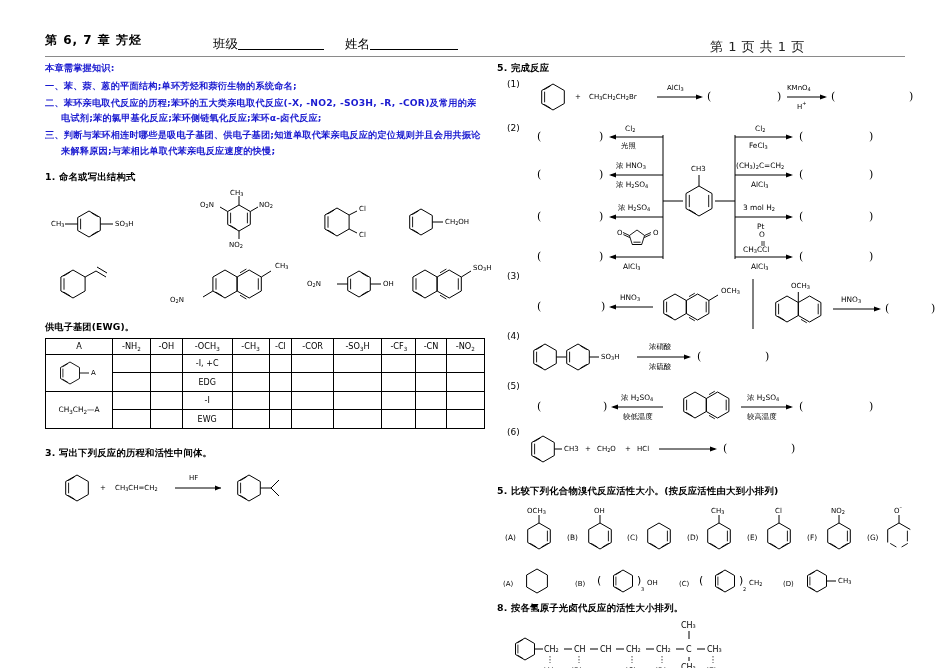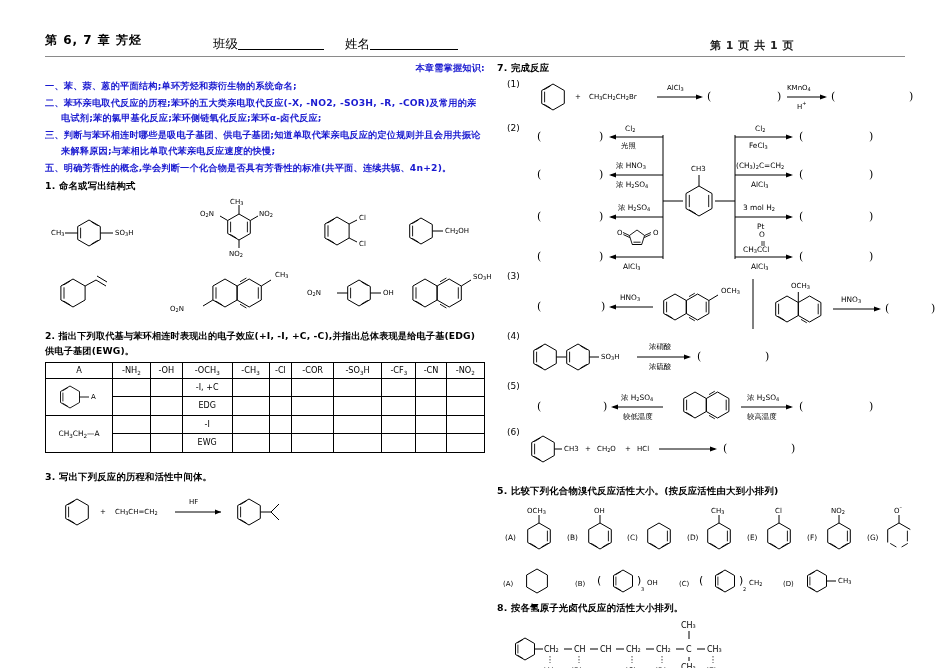--- a/index.html
+++ b/index.html
@@ -6,21 +6,21 @@
   body{width:945px;height:668px;font-family:"DejaVu Sans","Liberation Sans",sans-serif;color:#000;overflow:hidden;position:relative;}
   .page{position:absolute;left:0;top:0;width:945px;height:668px;}
 
   
   .hdr{position:absolute;left:45px;top:32px;width:860px;height:26px;}
   .hdr-title{position:absolute;left:0;top:0;font-size:12px;font-weight:bold;letter-spacing:1px;}
   .hdr-f1{position:absolute;left:168px;top:4px;font-size:12.5px;}
   .hdr-f1 .ln{display:inline-block;border-bottom:1.3px solid #000;width:86px;height:13px;vertical-align:-2px;}
   .hdr-f2{position:absolute;left:300px;top:4px;font-size:12.5px;}
   .hdr-f2 .ln{display:inline-block;border-bottom:1.3px solid #000;width:88px;height:13px;vertical-align:-2px;}
-  .hdr-page{position:absolute;left:665px;top:6px;font-size:11px;color:#222;letter-spacing:.5px;font-weight:bold;}
+  .hdr-page{position:absolute;left:665px;top:6px;font-size:13px;color:#222;letter-spacing:.5px;}
   .rule{position:absolute;left:45px;top:56px;width:860px;height:0;border-top:1.1px solid #8a8a8a;}
 
   
   .colL{position:absolute;left:45px;top:60px;width:440px;}
   .colR{position:absolute;left:497px;top:60px;width:440px;}
 
   .blue{color:#1a1ad0;}
   .kbd{font-size:9.2px;font-weight:bold;line-height:1.72;letter-spacing:.2px;}
   .kbd .it{display:block;margin-bottom:1px;}
   .kbd .it .body{display:block;padding-left:16px;text-indent:-16px;}
@@ -54,36 +54,33 @@
     <div class="hdr-title">第 6, 7 章  芳烃</div>
     <div class="hdr-f1"><span>班级</span><span class="ln"></span></div>
     <div class="hdr-f2"><span>姓名</span><span class="ln"></span></div>
     <div class="hdr-page">第 1 页  共 1 页</div>
   </div>
   <div class="rule"></div>
 
   <div class="colL">
 
     <div class="kbd blue">
-      <div style="margin-bottom:2px;text-align:right;">本章需掌握知识:</div>
+      <div style="margin-bottom:2px;">本章需掌握知识:</div>
       <div class="it">
           <span class="body">一、苯、萘、蒽的平面结构;单环芳烃和萘衍生物的系统命名;</span>
         </div>
       <div class="it">
           <span class="body">二、苯环亲电取代反应的历程;苯环的五大类亲电取代反应(-X, -NO2, -SO3H, -R, -COR)及常用的亲电试剂;苯的氯甲基化反应;苯环侧链氧化反应;苯环α-卤代反应;</span>
         </div>
       <div class="it">
           <span class="body">三、判断与苯环相连时哪些是吸电子基团、供电子基团;知道单取代苯亲电反应的定位规则并且会用共振论来解释原因;与苯相比单取代苯亲电反应速度的快慢;</span>
         </div>
-      <div class="it">
-          <span class="body">五、明确芳香性的概念,学会判断一个化合物是否具有芳香性的标准(共平面、连续共轭、4n+2)。</span>
-        </div>
-    </div>
-
-    <div class="qh" style="margin-top:2px;">1. 命名或写出结构式</div>
+    </div>
+
+    <div class="qh" style="margin-top:10px;">1. 命名或写出结构式</div>
 
     <div style="position:relative;height:68px;margin-top:4px;">
 
       <svg width="170" height="62" style="position:absolute;left:4px;top:6px;">
         <g transform="translate(40,30)">
           <polygon points="0,-13 11.3,-6.5 11.3,6.5 0,13 -11.3,6.5 -11.3,-6.5" fill="none" stroke="#000" stroke-width="1"></polygon>
           <line x1="-8.4" y1="-5.3" x2="-8.4" y2="5.3" stroke="#000" stroke-width="0.9"></line>
           <line x1="2.6" y1="-11" x2="8.8" y2="-7.4" stroke="#000" stroke-width="0.9"></line>
           <line x1="2.6" y1="11" x2="8.8" y2="7.4" stroke="#000" stroke-width="0.9"></line>
           <line x1="-11.3" y1="0" x2="-24" y2="0" stroke="#000" stroke-width="1"></line>
@@ -186,21 +183,20 @@
           <line x1="-2.8" y1="11.9" x2="-9.4" y2="8" stroke="#000" stroke-width="0.9"></line>
           <line x1="15" y1="-11.2" x2="21.4" y2="-15" stroke="#000" stroke-width="0.9"></line>
           <line x1="33.3" y1="-5.7" x2="33.3" y2="5.7" stroke="#000" stroke-width="0.9"></line>
           <line x1="21.4" y1="15" x2="15" y2="11.2" stroke="#000" stroke-width="0.9"></line>
           <line x1="36.3" y1="-7" x2="46" y2="-13" stroke="#000" stroke-width="1"></line>
         </g>
         <text class="lbl" x="78" y="12">SO<tspan class="lbl-s" dy="2">3</tspan><tspan dy="-2">H</tspan></text>
       </svg>
     </div>
 
-    <div class="qh2">2. 指出下列取代基与苯环相连时表现出的电子效应(+I, -I, +C, -C),并指出总体表现是给电子基(EDG)</div>
     <div class="qh2">供电子基团(EWG)。</div>
 
     <table class="efftab">
       <tbody>
           <tr>
         <th>A</th>
         <th>-NH<span class="sub">2</span></th>
         <th>-OH</th>
         <th>-OCH<span class="sub">3</span></th>
         <th>-CH<span class="sub">3</span></th>
@@ -299,21 +295,21 @@
           <line x1="11.3" y1="0" x2="22" y2="0" stroke="#000" stroke-width="1"></line>
           <line x1="22" y1="0" x2="30" y2="-8" stroke="#000" stroke-width="1"></line>
           <line x1="22" y1="0" x2="30" y2="8" stroke="#000" stroke-width="1"></line>
         </g>
       </svg>
     </div>
   </div>
 
   <div class="colR">
 
-    <div class="qh">7. 完成反应</div>
+    <div class="qh">5. 完成反应</div>
 
     <div style="position:relative;height:48px;">
       <span class="qnum" style="position:absolute;left:10px;top:4px;">(1)</span>
       <svg width="420" height="44" style="position:absolute;left:32px;top:0;">
         <g transform="translate(24,22)">
           <polygon points="0,-13 11.3,-6.5 11.3,6.5 0,13 -11.3,6.5 -11.3,-6.5" fill="none" stroke="#000" stroke-width="1"></polygon>
           <line x1="-8.4" y1="-5.3" x2="-8.4" y2="5.3" stroke="#000" stroke-width="0.9"></line>
           <line x1="-2.6" y1="-11" x2="-8.8" y2="-7.4" stroke="#000" stroke-width="0.9"></line>
           <line x1="-2.6" y1="11" x2="-8.8" y2="7.4" stroke="#000" stroke-width="0.9"></line>
         </g>

